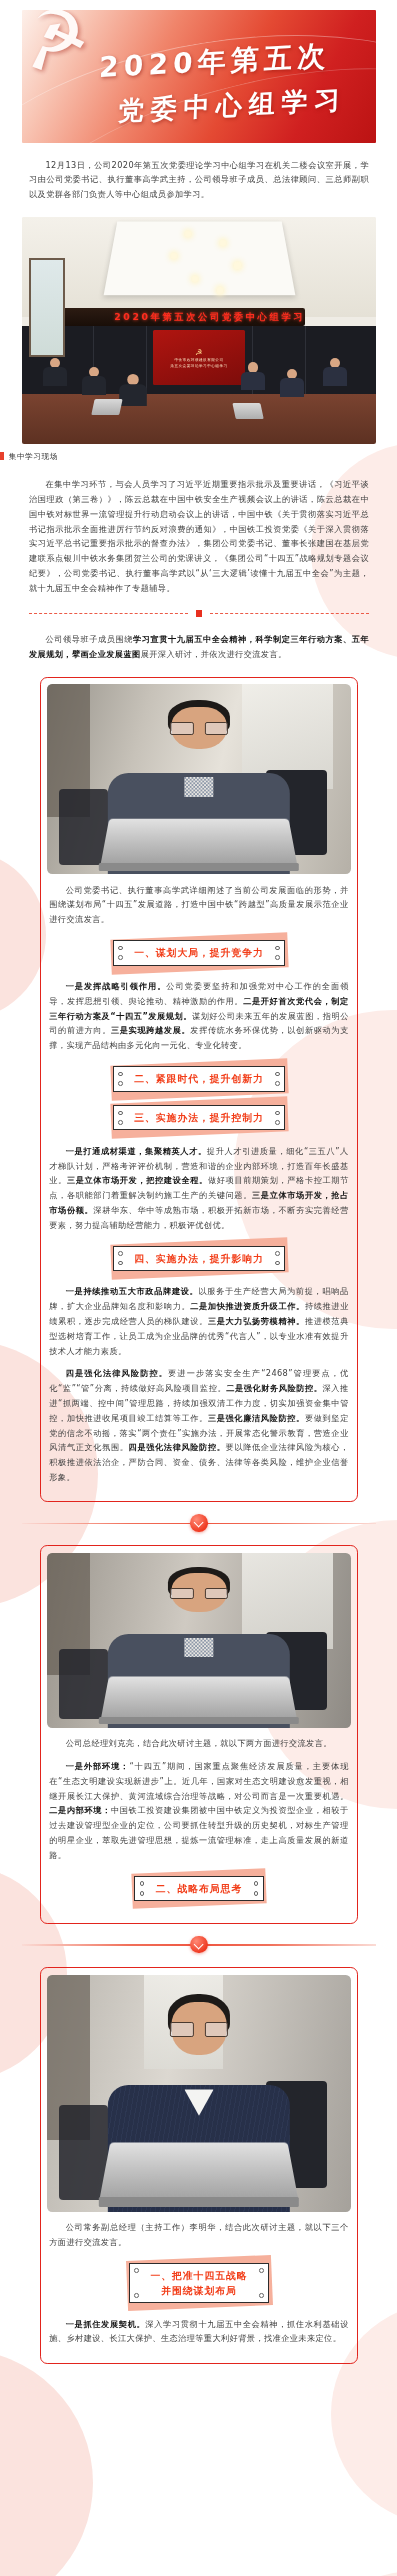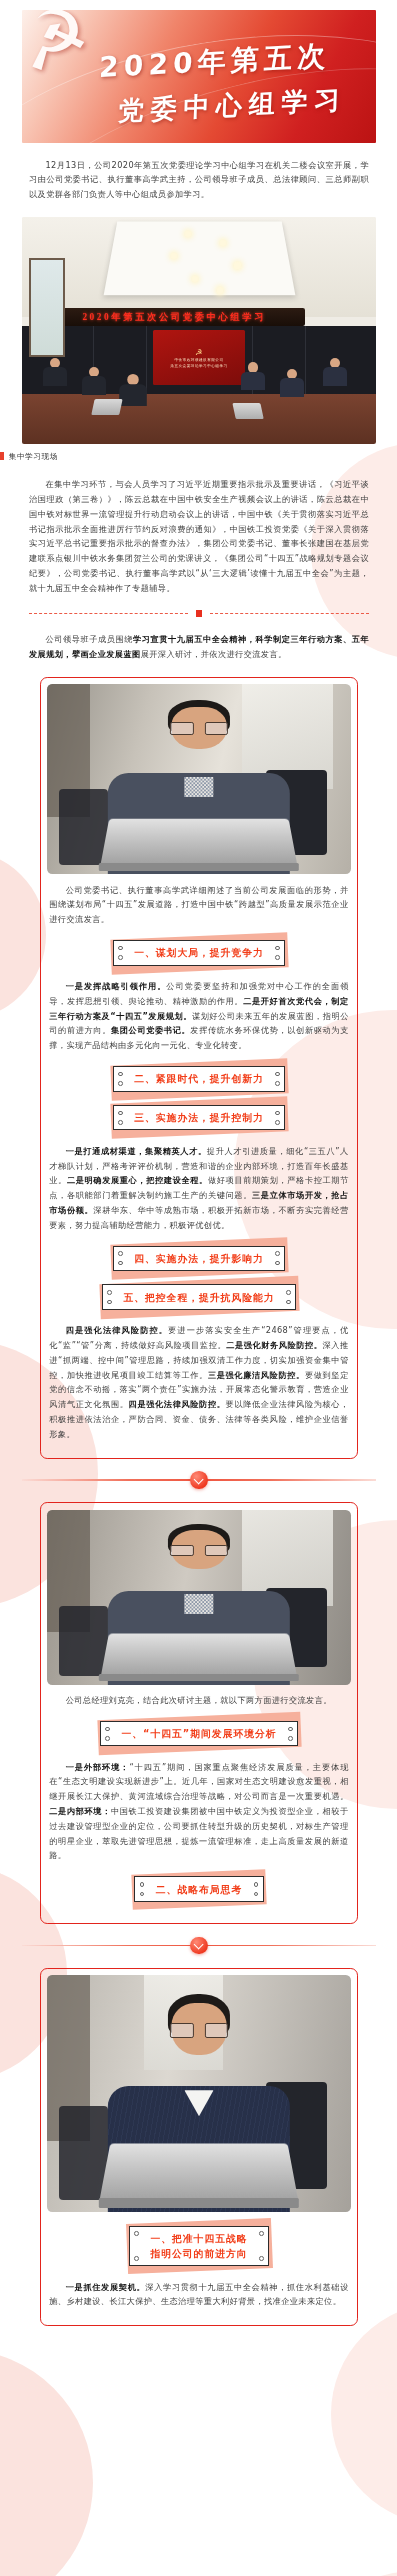--- a/index.html
+++ b/index.html
@@ -25,21 +25,21 @@
   .para{font-size:8.2px;line-height:1.8;letter-spacing:0.4px;text-align:justify;text-indent:2em;
     color:#404040;margin:15px 29px;position:relative;z-index:1;}
   .para b{color:#141414;}
   
   .photo-wide{position:relative;width:354px;height:227px;margin:5.2px auto 0;border-radius:2.1px;overflow:hidden;background:#efece5;}
   .pw-ceiling{position:absolute;left:0;top:0;width:100%;height:44%;background:linear-gradient(#f4f1ea,#e5e1d6);}
   .pw-panel{position:absolute;left:25%;top:0;width:50%;height:34%;background:#fbfaf6;box-shadow:0 1.5px 5.2px rgba(0,0,0,.18);
     transform:perspective(155px) rotateX(18deg);}
   .pw-light{position:absolute;width:6.2px;height:6.2px;border-radius:50%;background:#fff8dd;box-shadow:0 0 5.2px 2.1px rgba(255,244,200,.9);}
   .pw-led{position:absolute;left:6%;top:40%;width:74%;height:18.5px;background:linear-gradient(#2c1b12,#190e08);
-    border-radius:2.1px;display:flex;align-items:center;justify-content:center;font-family:Liberation Serif, serif;}
+    border-radius:2.1px;display:flex;align-items:center;justify-content:flex-end;}
   .pw-led span{color:#ff2d1e;font-size:9.3px;font-weight:bold;letter-spacing:2.6px;text-shadow:0 0 3.1px rgba(255,60,40,.9);}
   .pw-wall{position:absolute;left:0;top:48%;width:100%;height:30%;background:#1b1c22;}
   .pw-wall i{position:absolute;top:0;width:1px;height:100%;background:#2e3038;}
   .pw-screen{position:absolute;left:37%;top:50%;width:26%;height:24%;background:linear-gradient(160deg,#b01510,#7d0c0a);
     border-radius:1.5px;display:flex;flex-direction:column;align-items:center;justify-content:center;gap:2.1px;}
   .pw-screen .em{color:#ffd98c;font-size:8.2px;line-height:1;}
   .pw-screen .s1,.pw-screen .s2{color:#ffe9c9;font-size:3.6px;letter-spacing:0.5px;white-space:nowrap;}
   .pw-window{position:absolute;left:2%;top:18%;width:9%;height:42%;background:linear-gradient(#dfe9ea,#cfdcd8);border:2.1px solid #6d5b4b;}
   .pw-table{position:absolute;left:0;top:78%;width:100%;height:22%;background:linear-gradient(#7a4330,#5d3122);}
   .pw-laptop{position:absolute;width:28px;height:15.5px;background:linear-gradient(#d9d9d9,#aeaeae);border-radius:1.5px;transform:skewX(-12deg);}
@@ -212,62 +212,53 @@
           <div class="sec-h">
             <i class="sec-shadow"></i>
             <div class="sec-box">
               <div>一、谋划大局，提升竞争力</div>
               <i class="dot tl"></i>
               <i class="dot bl"></i>
               <i class="dot tr"></i>
               <i class="dot br"></i>
             </div>
           </div>
-          <p class="para boxpara"><b>一是发挥战略引领作用。</b><span>公司党委要坚持和加强党对中心工作的全面领导，发挥思想引领、舆论推动、精神激励的作用。</span><b>二是开好首次党代会，制定三年行动方案及“十四五”发展规划。</b><span>谋划好公司未来五年的发展蓝图，指明公司的前进方向。</span><b>集团公司党委书记。</b><span>发挥传统水务环保优势，以创新驱动为支撑，实现产品结构由多元化向一元化、专业化转变。</span></p>
+          <p class="para boxpara"><b>一是发挥战略引领作用。</b><span>公司党委要坚持和加强党对中心工作的全面领导，发挥思想引领、舆论推动、精神激励的作用。</span><b>二是开好首次党代会，制定三年行动方案及“十四五”发展规划。</b><span>谋划好公司未来五年的发展蓝图，指明公司的前进方向。</span><b>三是实现跨越发展。</b><span>发挥传统水务环保优势，以创新驱动为支撑，实现产品结构由多元化向一元化、专业化转变。</span></p>
           <div class="sec-h">
             <i class="sec-shadow"></i>
             <div class="sec-box">
               <div>二、紧跟时代，提升创新力</div>
               <i class="dot tl"></i>
               <i class="dot bl"></i>
               <i class="dot tr"></i>
               <i class="dot br"></i>
             </div>
           </div>
           <div class="sec-h">
             <i class="sec-shadow"></i>
             <div class="sec-box">
               <div>三、实施办法，提升控制力</div>
               <i class="dot tl"></i>
               <i class="dot bl"></i>
               <i class="dot tr"></i>
               <i class="dot br"></i>
             </div>
           </div>
-          <p class="para boxpara"><b>一是打通成材渠道，集聚精英人才。</b><span>提升人才引进质量，细化“三五八”人才梯队计划，严格考评评价机制，营造和谐的企业内部环境，打造百年长盛基业。</span><b>二是明确发展重心，把控建设全程。</b><span>做好项目前期策划，严格卡控工期节点，各职能部门着重解决制约施工生产的关键问题。</span><b>三是立体市场开发，抢占市场份额。</b><span>深耕华东、华中等成熟市场，积极开拓新市场，不断夯实完善经营要素，努力提高辅助经营能力，积极评优创优。</span></p>
+          <p class="para boxpara"><b>一是打通成材渠道，集聚精英人才。</b><span>提升人才引进质量，细化“三五八”人才梯队计划，严格考评评价机制，营造和谐的企业内部环境，打造百年长盛基业。</span><b>三是立体市场开发，把控建设全程。</b><span>做好项目前期策划，严格卡控工期节点，各职能部门着重解决制约施工生产的关键问题。</span><b>三是立体市场开发，抢占市场份额。</b><span>深耕华东、华中等成熟市场，积极开拓新市场，不断夯实完善经营要素，努力提高辅助经营能力，积极评优创优。</span></p>
           <div class="sec-h">
             <i class="sec-shadow"></i>
             <div class="sec-box">
               <div>四、实施办法，提升影响力</div>
               <i class="dot tl"></i>
               <i class="dot bl"></i>
               <i class="dot tr"></i>
               <i class="dot br"></i>
             </div>
           </div>
-          <div class="sec-h">
-            <i class="sec-shadow"></i>
-            <div class="sec-box">
-              <div>五、把控全程，提升抗风险能力</div>
-              <i class="dot tl"></i>
-              <i class="dot bl"></i>
-              <i class="dot tr"></i>
-              <i class="dot br"></i>
-            </div>
-          </div>
+          <p class="para boxpara"><b>一是持续推动五大市政品牌建设。</b><span>以服务于生产经营大局为前提，唱响品牌，扩大企业品牌知名度和影响力。</span><b>二是加快推进资质升级工作。</b><span>持续推进业绩累积，逐步完成经营人员的梯队建设。</span><b>三是大力弘扬劳模精神。</b><span>推进模范典型选树培育工作，让员工成为企业品牌的优秀“代言人”，以专业水准有效提升技术人才能力素质。</span></p>
           <p class="para boxpara"><b>四是强化法律风险防控。</b><span>要进一步落实安全生产“2468”管理要点，优化“监”“管”分离，持续做好高风险项目监控。</span><b>二是强化财务风险防控。</b><span>深入推进“抓两端、控中间”管理思路，持续加强双清工作力度，切实加强资金集中管控，加快推进收尾项目竣工结算等工作。</span><b>三是强化廉洁风险防控。</b><span>要做到坚定党的信念不动摇，落实“两个责任”实施办法，开展常态化警示教育，营造企业风清气正文化氛围。</span><b>四是强化法律风险防控。</b><span>要以降低企业法律风险为核心，积极推进依法治企，严防合同、资金、债务、法律等各类风险，维护企业信誉形象。</span></p>
         </div>
   </div>
       <div class="chev-div">
     <i class="ln"></i>
     <span class="cr">
           <i></i>
         </span>
   </div>
       <div class="rbox">
@@ -282,30 +273,20 @@
         <i class="glasses g1"></i>
         <i class="glasses g2"></i>
         <i class="torso"></i>
         <i class="collar"></i>
       </span>
       <i class="laptop"></i>
       <i class="laptop-edge"></i>
     </div>
     <p class="para boxpara"><span>公司总经理刘克亮，结合此次研讨主题，就以下两方面进行交流发言。</span></p>
     <div class="sections-host">
-          <div class="sec-h">
-            <i class="sec-shadow"></i>
-            <div class="sec-box">
-              <div>一、“十四五”期间发展环境分析</div>
-              <i class="dot tl"></i>
-              <i class="dot bl"></i>
-              <i class="dot tr"></i>
-              <i class="dot br"></i>
-            </div>
-          </div>
           <p class="para boxpara"><b>一是外部环境：</b><span>“十四五”期间，国家重点聚焦经济发展质量，主要体现在“生态文明建设实现新进步”上。近几年，国家对生态文明建设愈发重视，相继开展长江大保护、黄河流域综合治理等战略，对公司而言是一次重要机遇。</span><b>二是内部环境：</b><span>中国铁工投资建设集团被中国中铁定义为投资型企业，相较于过去建设管理型企业的定位，公司要抓住转型升级的历史契机，对标生产管理的明星企业，萃取先进管理思想，提炼一流管理标准，走上高质量发展的新道路。</span></p>
           <div class="sec-h">
             <i class="sec-shadow"></i>
             <div class="sec-box">
               <div>二、战略布局思考</div>
               <i class="dot tl"></i>
               <i class="dot bl"></i>
               <i class="dot tr"></i>
               <i class="dot br"></i>
             </div>
@@ -328,26 +309,27 @@
         <i class="hair"></i>
         <i class="face"></i>
         <i class="glasses g1"></i>
         <i class="glasses g2"></i>
         <i class="torso"></i>
         <i class="collar"></i>
       </span>
       <i class="laptop"></i>
       <i class="laptop-edge"></i>
     </div>
+    <p class="para boxpara"><span>公司常务副总经理（主持工作）李明华，结合此次研讨主题，就以下三个方面进行交流发言。</span></p>
     <div class="sections-host">
           <div class="sec-h">
             <i class="sec-shadow"></i>
             <div class="sec-box">
               <div>一、把准十四五战略</div>
-              <div>指明公司的前进方向</div>
+              <div>并围绕谋划布局</div>
               <i class="dot tl"></i>
               <i class="dot bl"></i>
               <i class="dot tr"></i>
               <i class="dot br"></i>
             </div>
           </div>
           <p class="para boxpara"><b>一是抓住发展契机。</b><span>深入学习贯彻十九届五中全会精神，抓住水利基础设施、乡村建设、长江大保护、生态治理等重大利好背景，找准企业未来定位。</span></p>
         </div>
   </div>
     </div>

